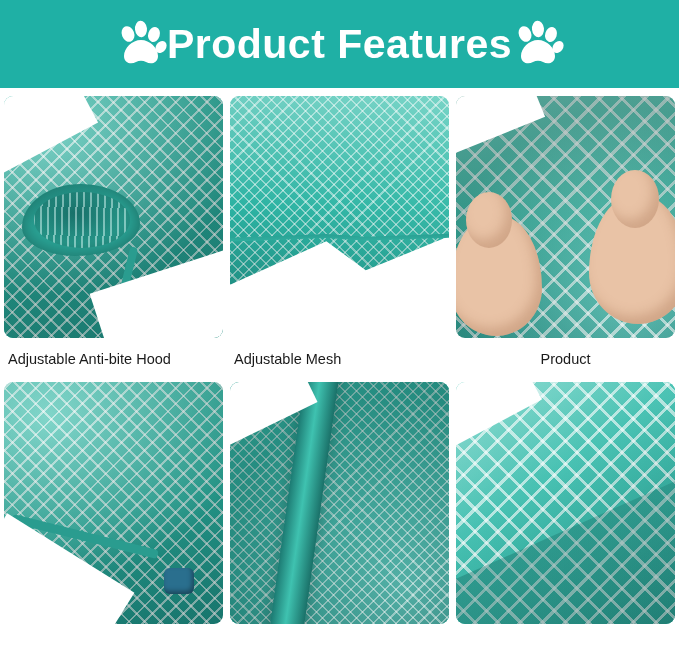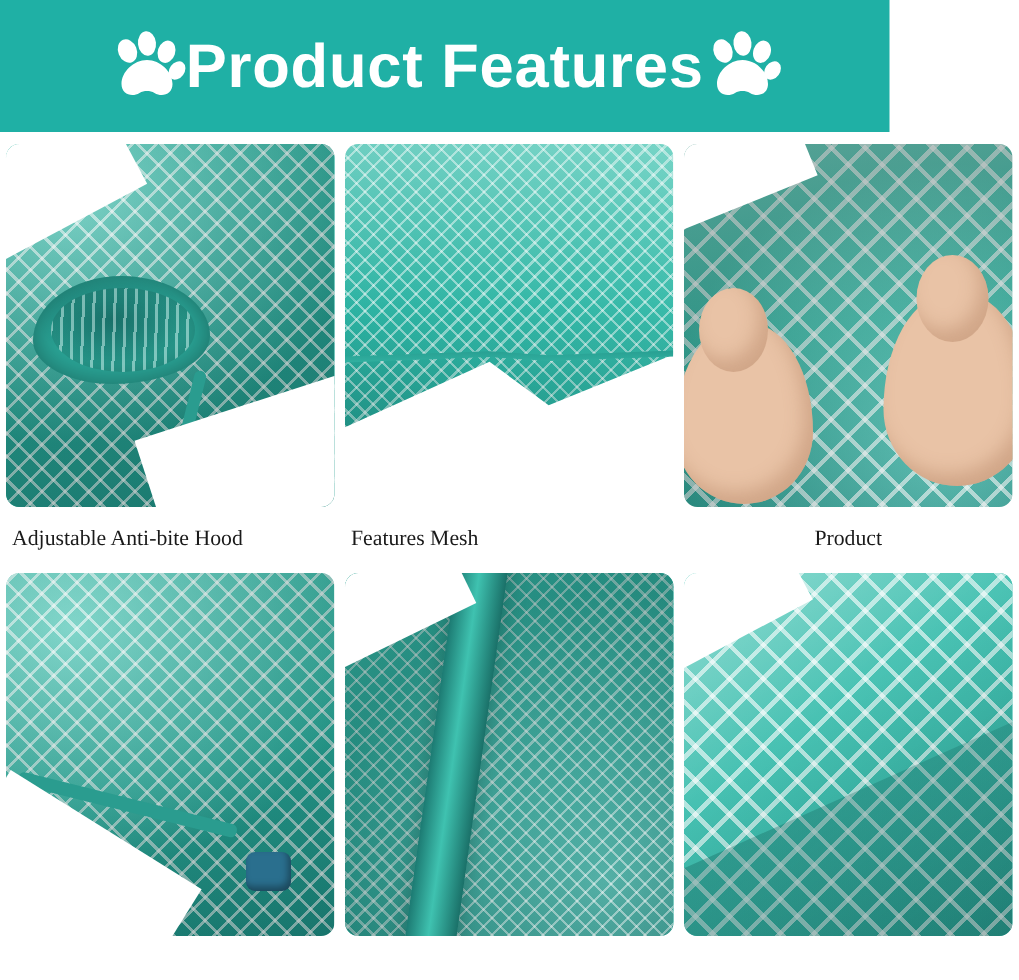--- a/index.html
+++ b/index.html
@@ -16,21 +16,21 @@
   .page {
     position: relative;
     width: 679px;
     height: 653px;
     background: #ffffff;
   }
 
   
   .header {
     position: relative;
-    width: 593px;
+    width: 679px;
     height: 88px;
     background: #1fb0a5;
     display: flex;
     align-items: center;
     justify-content: center;
   }
   .header-title {
     color: #ffffff;
     font-size: 41px;
     font-weight: bold;
@@ -55,21 +55,20 @@
   }
   .row {
     display: flex;
     gap: 7px;
     justify-content: center;
   }
   .cell {
     width: 219px;
     display: flex;
     flex-direction: column;
-    font-family: Liberation Serif, serif;
   }
   .photo {
     position: relative;
     width: 219px;
     height: 242px;
     border-radius: 9px;
     overflow: hidden;
     background: #2fb9a8;
   }
   .caption {
@@ -179,21 +178,21 @@
         <div class="caption">Adjustable Anti-bite Hood</div>
       </div>
 
       <div class="cell">
         <div class="photo" style="background:#ffffff;">
           <div class="mesh-base" style="background:linear-gradient(200deg,#4ac6b4 0%,#2cb2a2 60%,#1f978b 100%);clip-path:polygon(0 0,100% 0,100% 58%,62% 72%,44% 60%,0 78%);"></div>
           <div class="net fine" style="clip-path:polygon(0 0,100% 0,100% 58%,62% 72%,44% 60%,0 78%);"></div>
           <div style="position:absolute;inset:0;background:linear-gradient(180deg,rgba(255,255,255,0.25),rgba(0,0,0,0.0) 45%,rgba(0,0,0,0.18));clip-path:polygon(0 0,100% 0,100% 58%,62% 72%,44% 60%,0 78%);"></div>
           <div style="position:absolute;left:0;top:128px;width:219px;height:22px;background:linear-gradient(180deg,#1d8a80,#36b9a8);clip-path:polygon(0 62%,44% 46%,62% 58%,100% 44%,100% 62%,62% 76%,44% 64%,0 80%);"></div>
         </div>
-        <div class="caption">Features Mesh</div>
+        <div class="caption">Adjustable Mesh</div>
       </div>
 
       <div class="cell">
         <div class="photo" style="background:#f2f1ee;">
           <div class="mesh-base" style="background:linear-gradient(170deg,#6fd0c0 0%,#3cbdab 50%,#2aa094 100%);"></div>
           <div class="net coarse"></div>
           <div class="shade-br"></div>
 
           <div class="skin" style="left:-6px;top:120px;width:92px;height:120px;"></div>
           <div class="skin" style="left:10px;top:96px;width:46px;height:56px;border-radius:50%;"></div>

